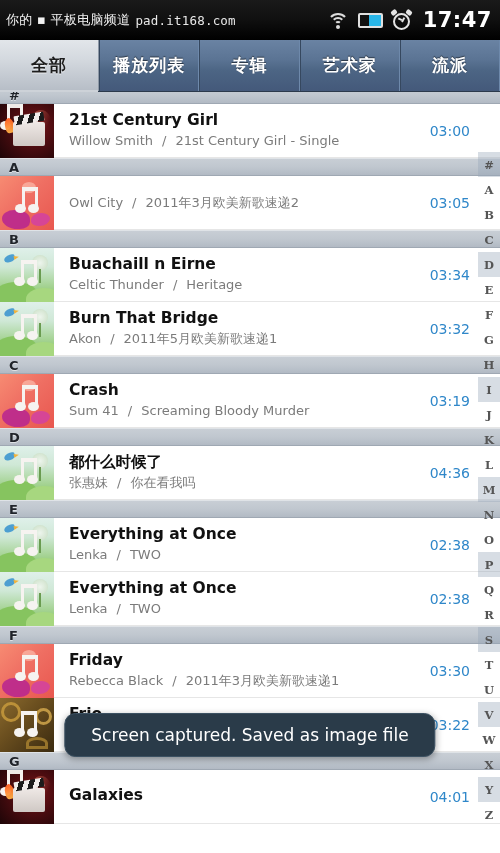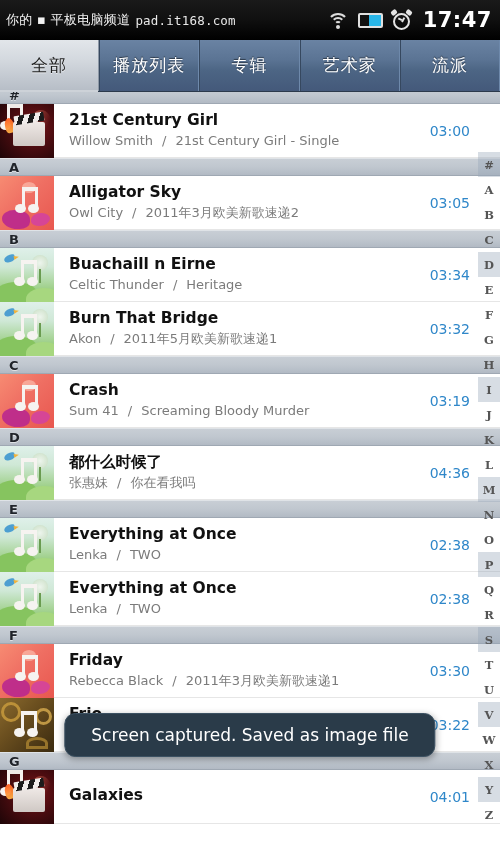--- a/index.html
+++ b/index.html
@@ -58,21 +58,21 @@
     background:#e4e4e4; transform-origin:bottom center; transform:rotate(28deg); }
   .alarm .hand2 { position:absolute; left:9px; top:9px; width:1.9px; height:4px;
     background:#e4e4e4; transform-origin:top center; transform:rotate(115deg); }
   .alarm .ear { position:absolute; top:-1px; width:6px; height:5px; background:#e4e4e4;
     border-radius:2px; }
   .alarm .ear.l { left:-1px; transform:rotate(-38deg); }
   .alarm .ear.r { right:-1px; transform:rotate(38deg); }
 
   
   .tabbar { display:flex; height:52px; width:100%; position:relative; z-index:40;
-    border-bottom:1px solid #2c3a4c; }
+    border-bottom:1px solid #2c3a4c;font-weight:bold; }
   .tab { flex:1; display:flex; align-items:center; justify-content:center;
     font-size:17px; letter-spacing:1px; cursor:pointer; position:relative;
     background:linear-gradient(to bottom,#5c7characters 0,#4a6280 100%); }
   .tab.inactive {
     background:linear-gradient(to bottom,#6a83a3 0%,#5b7494 38%,#4c6584 60%,#44597a 100%);
     color:#ffffff; text-shadow:0 -1px 1px rgba(0,0,0,.55);
     border-left:1px solid #36485f; border-right:1px solid #6e89ab;
   }
   .tab.active {
     background:linear-gradient(to bottom,#e2e6ea 0%,#d3d8de 40%,#c2c8d0 75%,#b6bdc6 100%);
@@ -266,21 +266,20 @@
           <span class="splash2"></span>
           <div class="wnote" style="left: 15px; top: 11px; width: 26px; height: 30px; position: absolute; z-index: 4;">
             <span class="beam"></span>
             <span class="stem1"></span>
             <span class="stem2"></span>
             <span class="head1"></span>
             <span class="head2"></span>
           </div>
         </div>
         <div class="song-mid">
-          <div class="song-title">Alligator Sky</div>
           <div class="song-sub"><span>Owl City</span><span style="margin: 0px 9px;">/</span><span>2011年3月欧美新歌速递2</span></div>
         </div>
         <div class="song-dur">03:05</div>
       </div>
       <div class="section-header">B</div>
       <div class="song-row">
         <div class="art art-green">
           <span class="hill"></span>
           <span class="hill2"></span>
           <span class="tree"></span>

